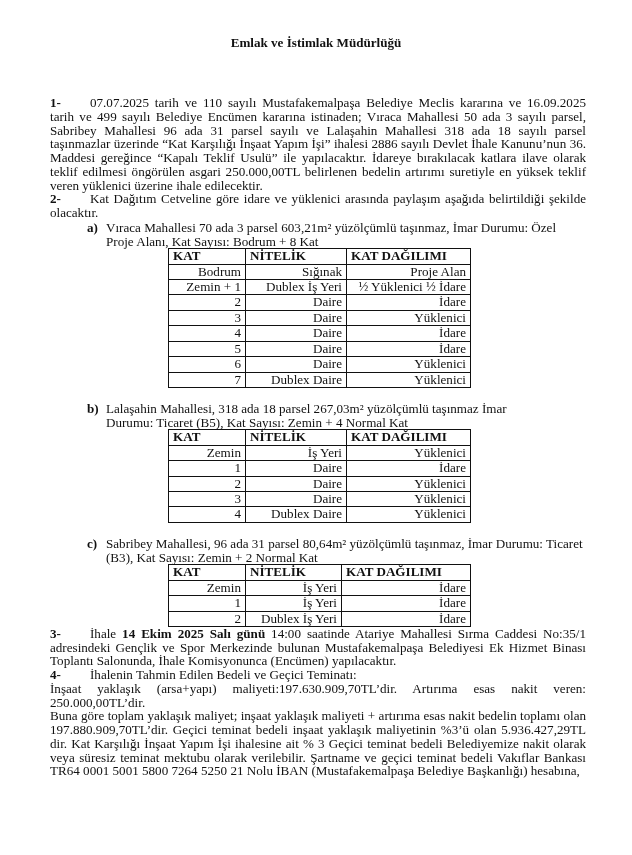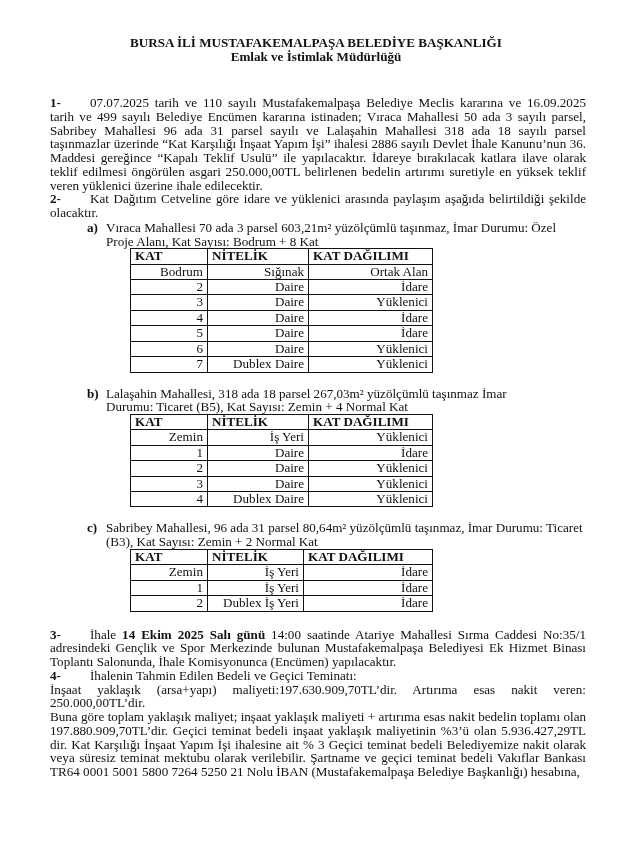--- a/index.html
+++ b/index.html
@@ -18,37 +18,36 @@
     position: absolute; left: 50px; width: 536px; top: 96px;
   }
   .para { text-align: justify; margin: 0; }
   .para.last-left { text-align-last: left; }
   .num { font-weight: bold; display: inline-block; width: 40px; }
   .sub {
     position: relative; margin-left: 37px; padding-left: 19px; text-align: left; margin-top: 0;
   }
   .sub .lbl { position: absolute; left: 0; top: 0; font-weight: bold; }
   table.kat {
-    border-collapse: collapse; margin-left: 80px; width: 303px;
+    border-collapse: collapse; margin-left: 118px; width: 303px;
     font-size: 13.1px; line-height: 14.4px;
   }
   table.kat td, table.kat th {
     border: 1.2px solid #111; padding: 0 4px; text-align: right; font-weight: normal;
   }
   table.kat th { text-align: left; font-weight: bold; }
   table.kat col.c1 { width: 77px; }
   table.kat col.c2 { width: 101px; }
   table.kat.tc col.c2 { width: 96px; }
   b { font-weight: bold; }
 </style>
 </head>
 <body>
 
 <div class="title-block">
-  <div>BURSA İLİ MUSTAFAKEMALPAŞA BELEDİYE BAŞKANLIĞI</div>
   <div>Emlak ve İstimlak Müdürlüğü</div>
 </div>
 
 <div class="body">
 
   <p class="para">
     <span class="num">1-</span><span>07.07.2025 tarih ve 110 sayılı Mustafakemalpaşa Belediye Meclis kararına ve 16.09.2025 tarih ve 499 sayılı Belediye Encümen kararına istinaden; Vıraca Mahallesi 50 ada 3 sayılı parsel, Sabribey Mahallesi 96 ada 31 parsel sayılı ve Lalaşahin Mahallesi 318 ada 18 sayılı parsel taşınmazlar üzerinde “Kat Karşılığı İnşaat Yapım İşi” ihalesi 2886 sayılı Devlet İhale Kanunu’nun 36. Maddesi gereğince “Kapalı Teklif Usulü” ile yapılacaktır. İdareye bırakılacak katlara ilave olarak teklif edilmesi öngörülen asgari 250.000,00TL belirlenen bedelin artırımı suretiyle en yüksek teklif veren yüklenici üzerine ihale edilecektir.</span>
   </p>
 
   <p class="para last-left">
@@ -69,21 +68,26 @@
         <tr>
       <th>KAT</th>
       <th>NİTELİK</th>
       <th>KAT DAĞILIMI</th>
     </tr>
       </thead>
     <tbody>
         <tr>
           <td>Bodrum</td>
           <td>Sığınak</td>
-          <td>Ortak Alan</td>
+          <td>Proje Alan</td>
+        </tr>
+        <tr>
+          <td>Zemin + 1</td>
+          <td>Dublex İş Yeri</td>
+          <td>½ Yüklenici ½ İdare</td>
         </tr>
         <tr>
           <td>2</td>
           <td>Daire</td>
           <td>İdare</td>
         </tr>
         <tr>
           <td>3</td>
           <td>Daire</td>
           <td>Yüklenici</td>
@@ -186,21 +190,21 @@
           <td>İdare</td>
         </tr>
         <tr>
           <td>2</td>
           <td>Dublex İş Yeri</td>
           <td>İdare</td>
         </tr>
       </tbody>
   </table>
 
-  <p class="para" style="margin-top:16px;">
+  <p class="para" style="">
     <span class="num">3-</span><span>İhale </span><b>14 Ekim 2025 Salı günü</b><span> 14:00 saatinde Atariye Mahallesi Sırma Caddesi No:35/1 adresindeki Gençlik ve Spor Merkezinde bulunan Mustafakemalpaşa Belediyesi Ek Hizmet Binası Toplantı Salonunda, İhale Komisyonunca (Encümen) yapılacaktır.</span>
   </p>
 
   <p class="para">
     <span class="num">4-</span><span>İhalenin Tahmin Edilen Bedeli ve Geçici Teminatı:</span>
   </p>
   <p class="para last-left">İnşaat yaklaşık (arsa+yapı) maliyeti:197.630.909,70TL’dir. Artırıma esas nakit veren: 250.000,00TL’dir.</p>
   <p class="para">Buna göre toplam yaklaşık maliyet; inşaat yaklaşık maliyeti + artırıma esas nakit bedelin toplamı olan 197.880.909,70TL’dir. Geçici teminat bedeli inşaat yaklaşık maliyetinin %3’ü olan 5.936.427,29TL dir. Kat Karşılığı İnşaat Yapım İşi ihalesine ait % 3 Geçici teminat bedeli Belediyemize nakit olarak veya süresiz teminat mektubu olarak verilebilir. Şartname ve geçici teminat bedeli Vakıflar Bankası TR64 0001 5001 5800 7264 5250 21 Nolu İBAN (Mustafakemalpaşa Belediye Başkanlığı) hesabına,</p>
 </div>
 

